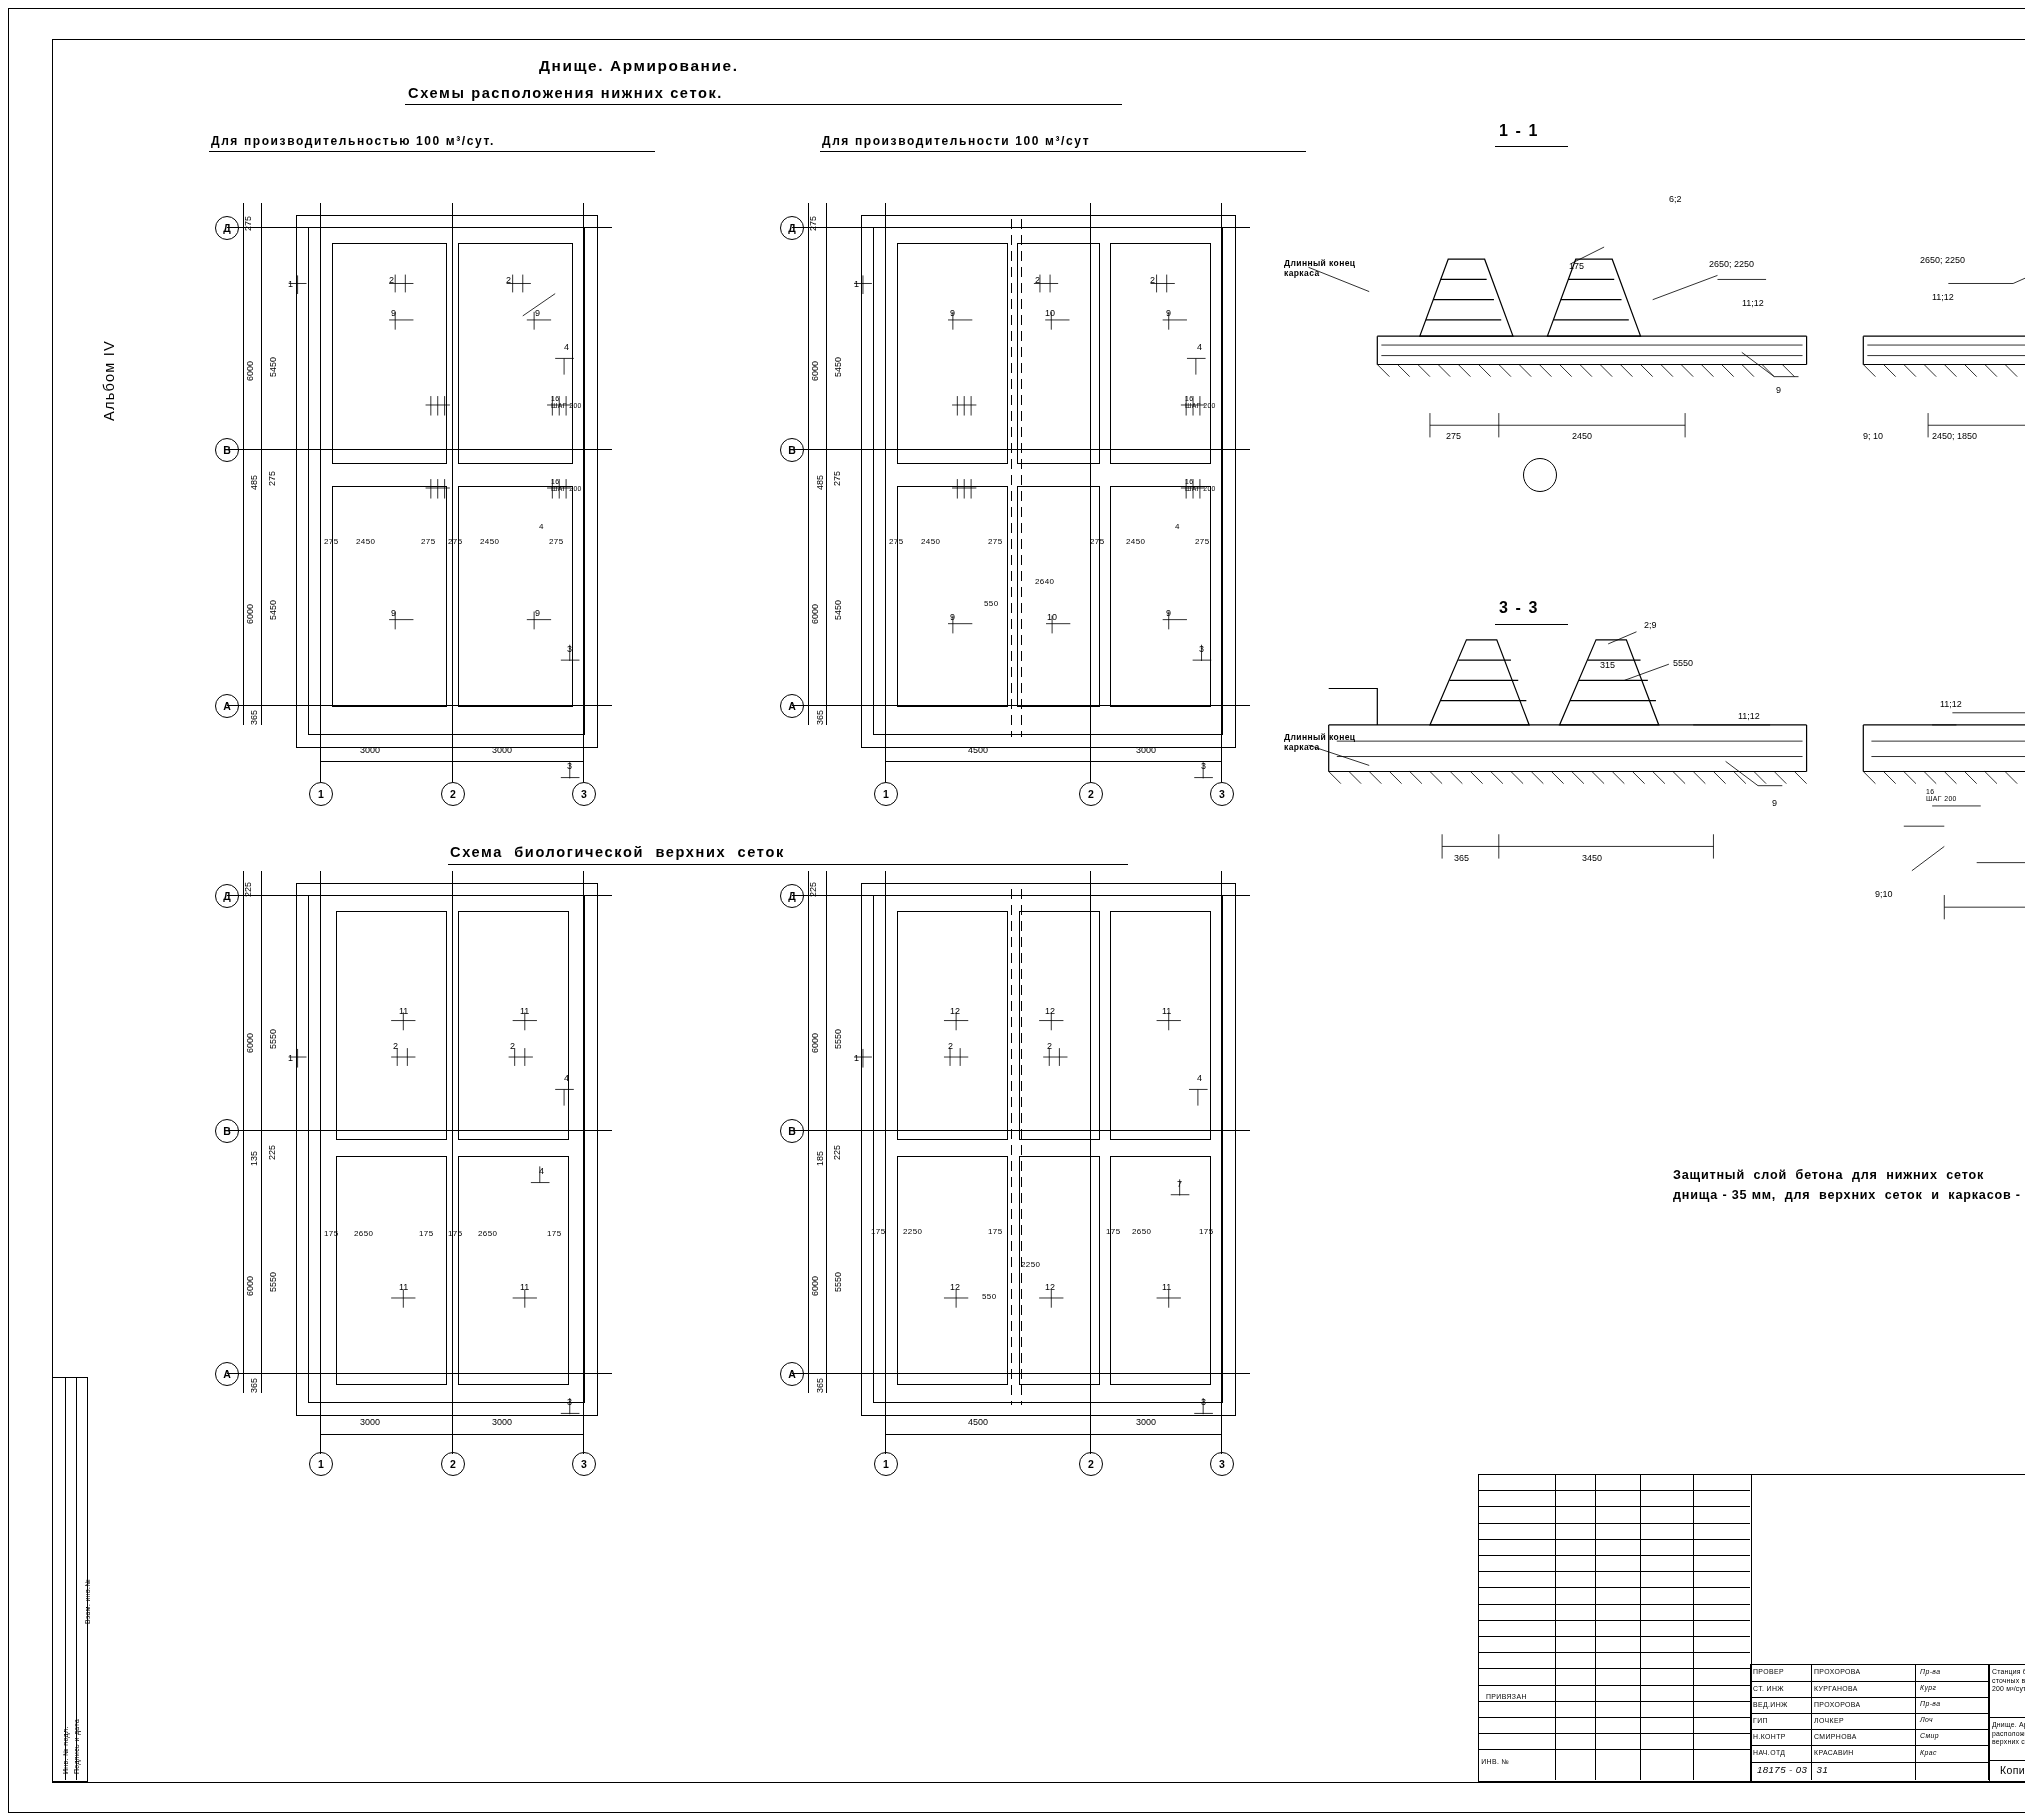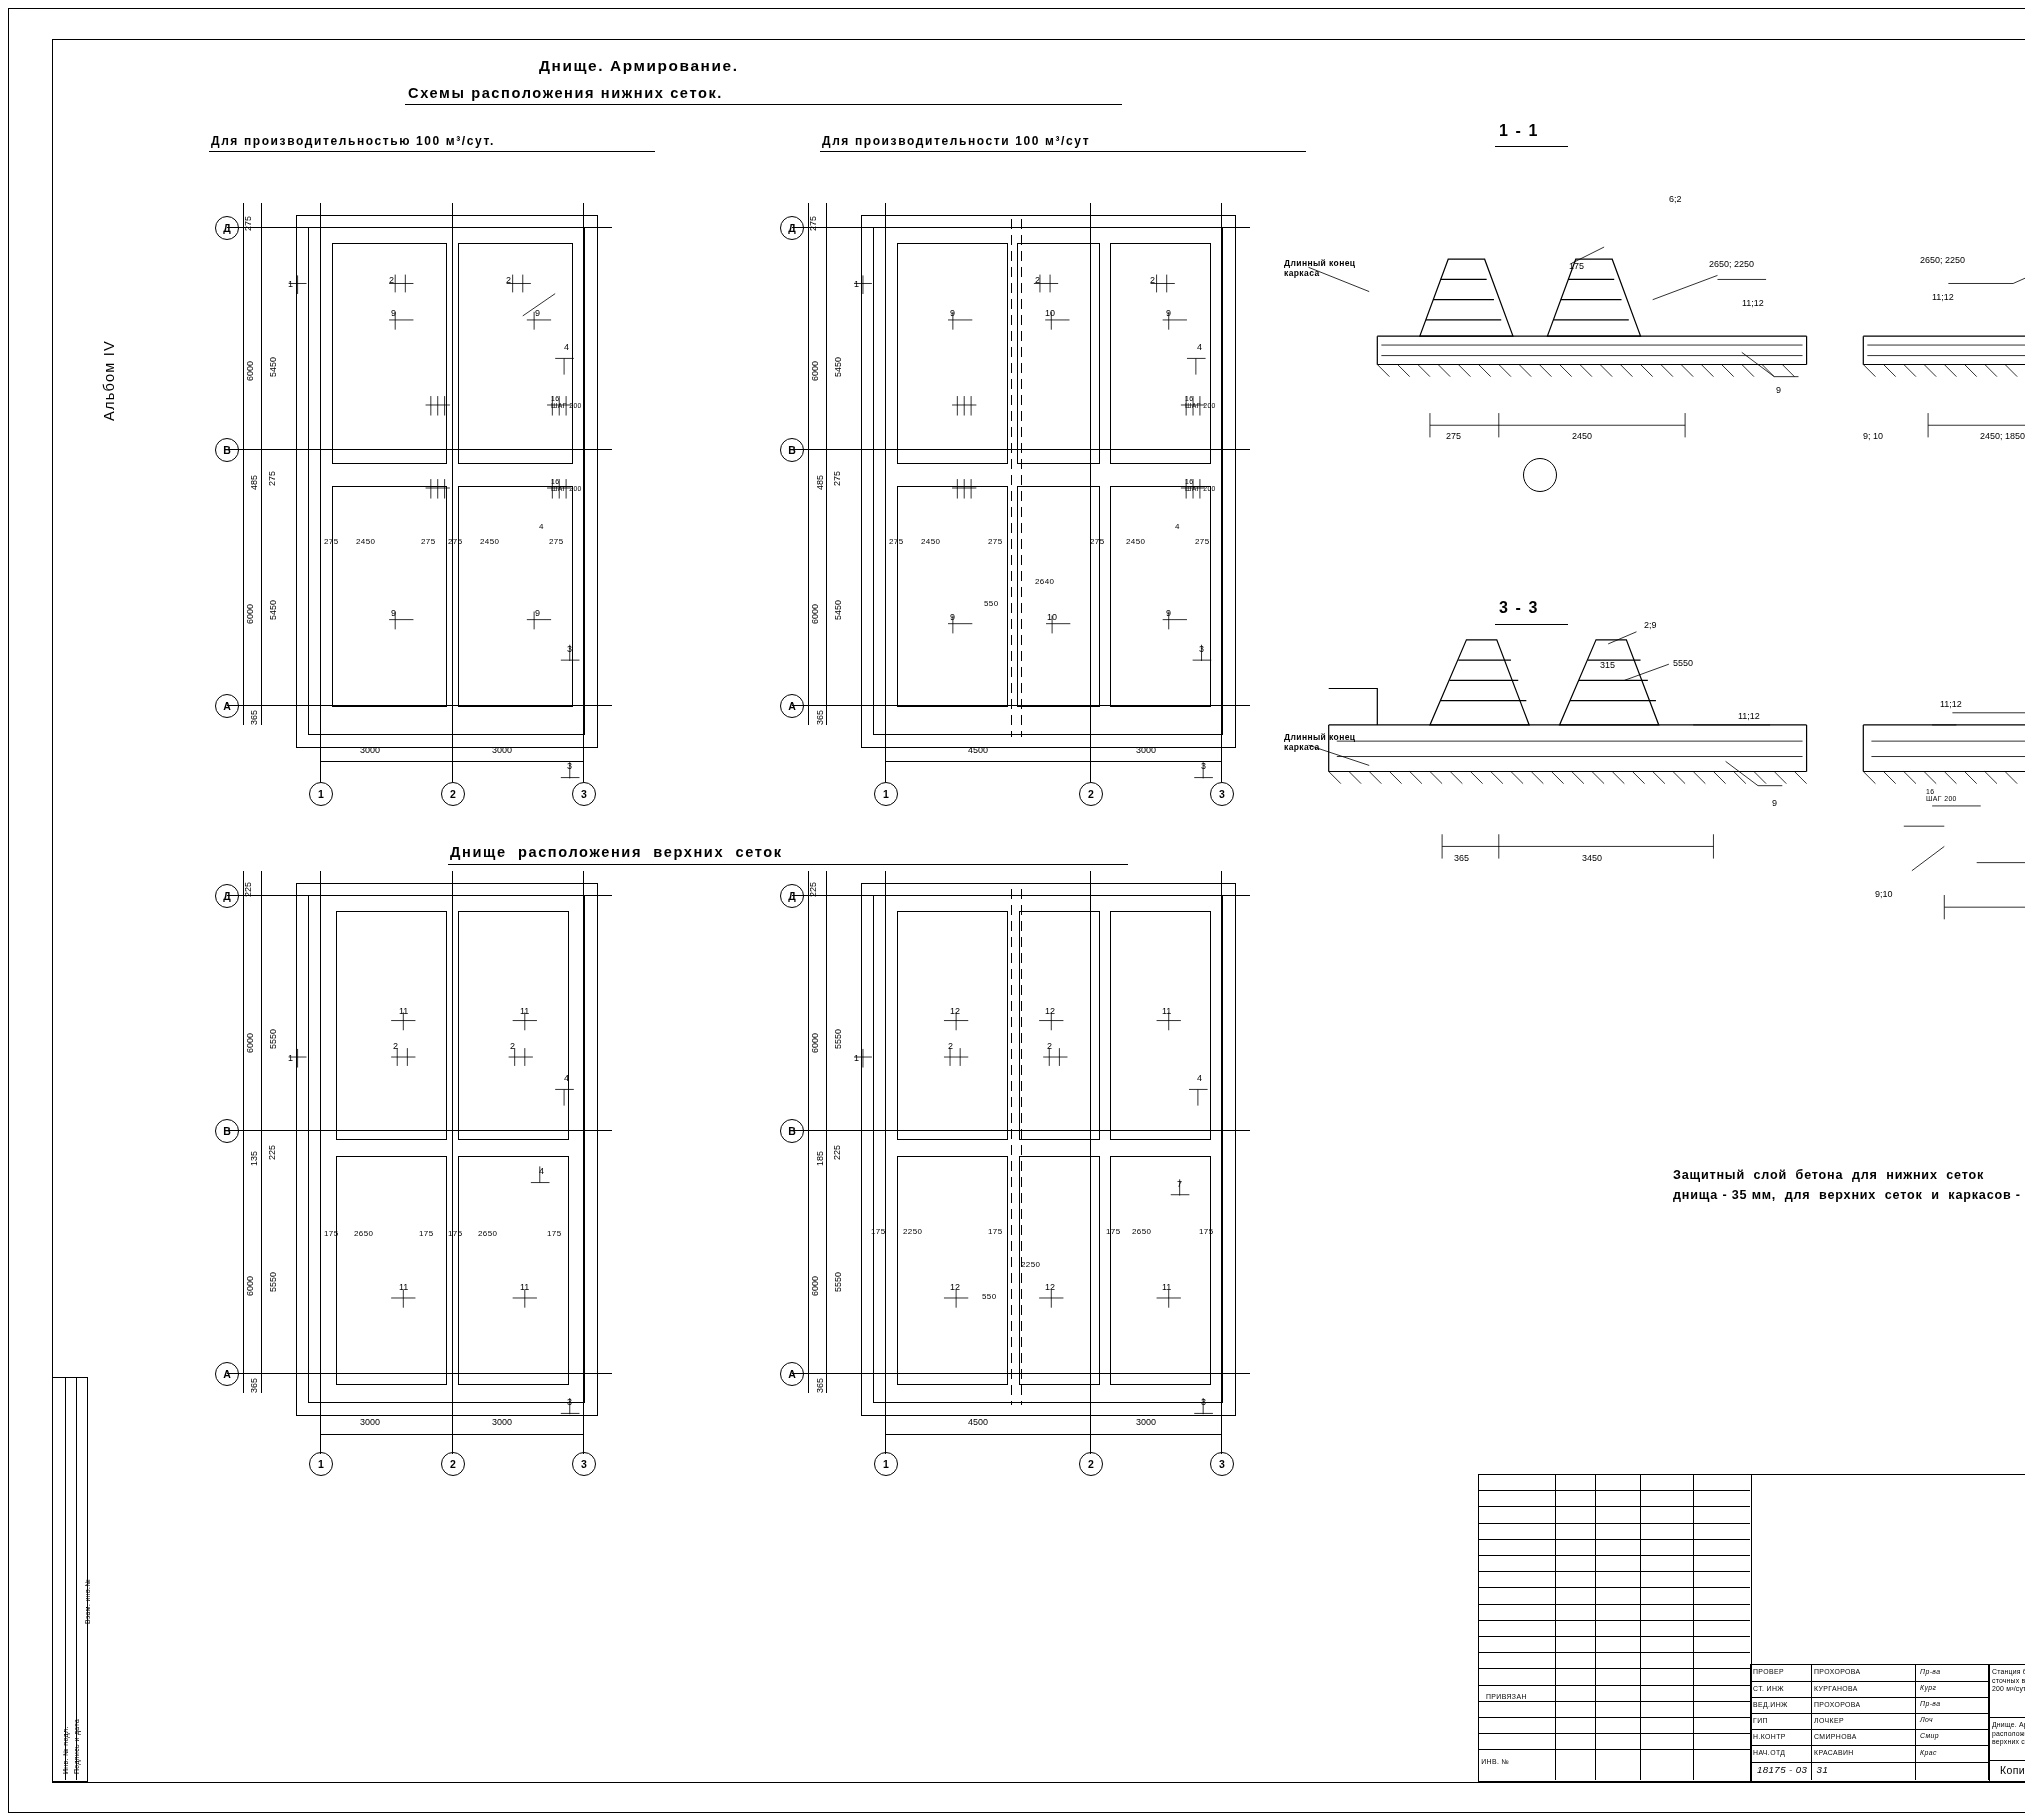--- a/index.html
+++ b/index.html
@@ -39,21 +39,21 @@
 
   <div class="txt rot" style="left:101px;top:421px;font-size:14.6px;letter-spacing:1.2px;">Альбом IV</div>
 
   <div class="txt ttl" style="left:539px;top:57px;font-size:15.4px;">Днище. Армирование.</div>
   <div class="txt ttl" style="left:408px;top:85px;font-size:14.6px;">Схемы расположения нижних сеток.</div>
   <div class="ln hl" style="left:405px;top:104px;width:717px;"></div>
   <div class="txt ttl" style="left:211px;top:134px;font-size:12px;">Для производительностью 100 м³/сут.</div>
   <div class="ln hl" style="left:209px;top:151px;width:446px;"></div>
   <div class="txt ttl" style="left:822px;top:134px;font-size:12px;">Для производительности 100 м³/сут</div>
   <div class="ln hl" style="left:820px;top:151px;width:486px;"></div>
-  <div class="txt ttl" style="left:450px;top:844px;font-size:14.6px;">Днище  расположения  верхних  сеток</div>
+  <div class="txt ttl" style="left:450px;top:844px;font-size:14.6px;">Схема  биологической  верхних  сеток</div>
   <div class="ln hl" style="left:448px;top:864px;width:680px;"></div>
 
   <div>
     <div class="box3" style="left:296px;top:215px;width:300px;height:531px;"></div>
     <div class="box" style="left:308px;top:227px;width:275px;height:506px;"></div>
 
     <div class="box" style="left:332px;top:243px;width:113px;height:219px;"></div>
     <div class="box" style="left:458px;top:243px;width:113px;height:219px;"></div>
     <div class="box" style="left:332px;top:486px;width:113px;height:219px;"></div>
     <div class="box" style="left:458px;top:486px;width:113px;height:219px;"></div>
@@ -444,21 +444,21 @@
         <path d="M6130,690 h130 M6050,730 l80,-40" stroke-width="2"></path>
         <path d="M6120,870 l80,60 h60" stroke-width="2"></path>
         <path d="M4760,1020 v60 M5160,1020 v60 M5420,1020 v60 M5640,1020 v60 M6130,1020 v60" stroke-width="2"></path>
         <path d="M4760,1050 h1370" stroke-width="2"></path>
       </g>
     </svg>
     <div class="txt dim" style="left:1920px;top:255px;">2650; 2250</div>
     <div class="txt dim" style="left:1932px;top:292px;">11;12</div>
 
     <div class="txt dim" style="left:1863px;top:431px;">9; 10</div>
-    <div class="txt dim" style="left:1980px;top:431px;">2450; 1850</div>
+    <div class="txt dim" style="left:1932px;top:431px;">2450; 1850</div>
 
   </div>
 
   <div>
     <div class="txt ttl" style="left:1499px;top:599px;font-size:16px;">3 - 3</div>
     <div class="ln hl" style="left:1495px;top:624px;width:73px;"></div>
 
     <svg width="2608" height="1818" viewBox="0 0 6438 4489">
       <g stroke="#000" stroke-width="3" fill="none">
         <path d="M3280,1790 h1180"></path>

